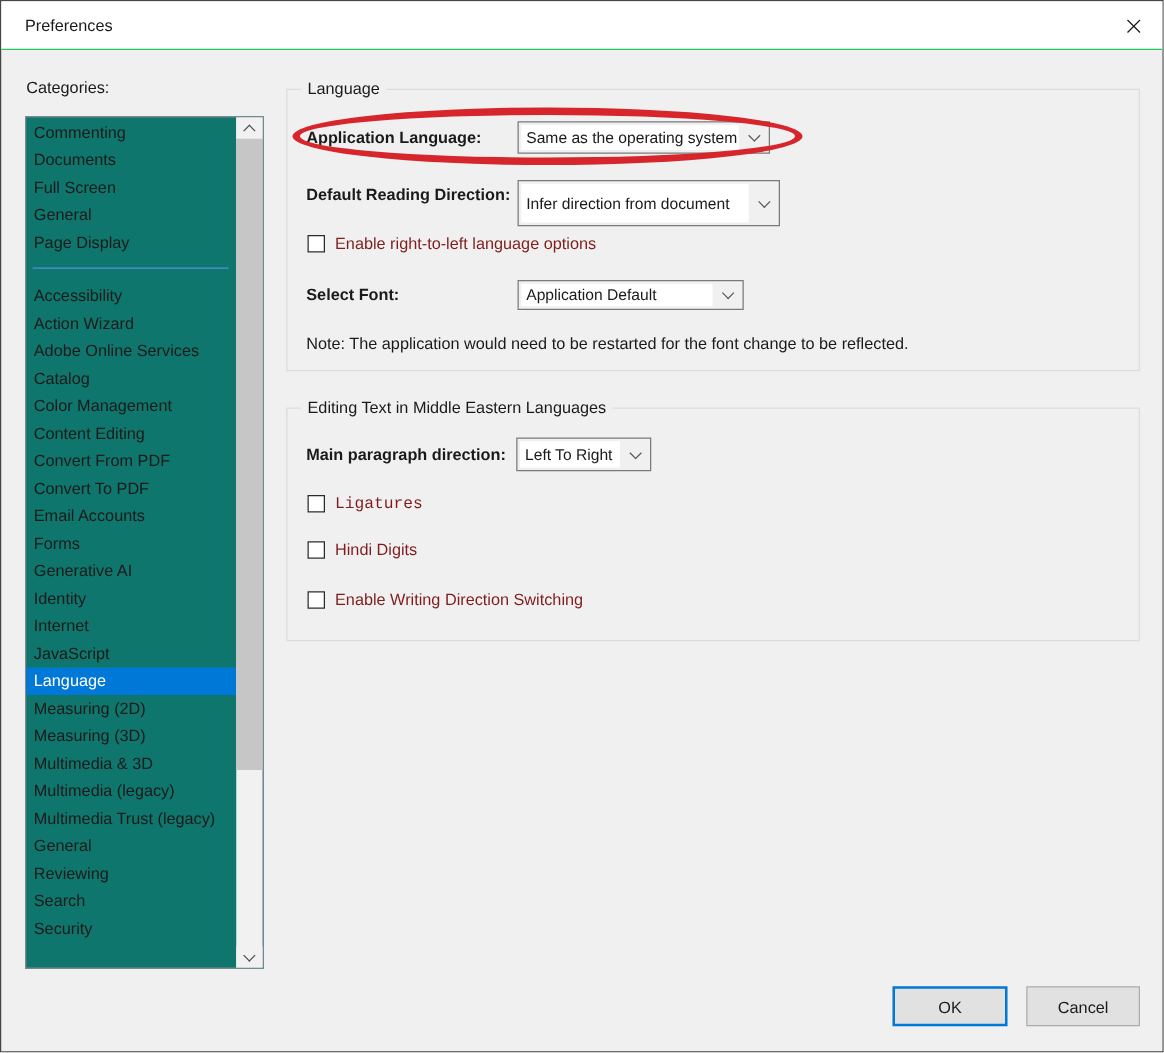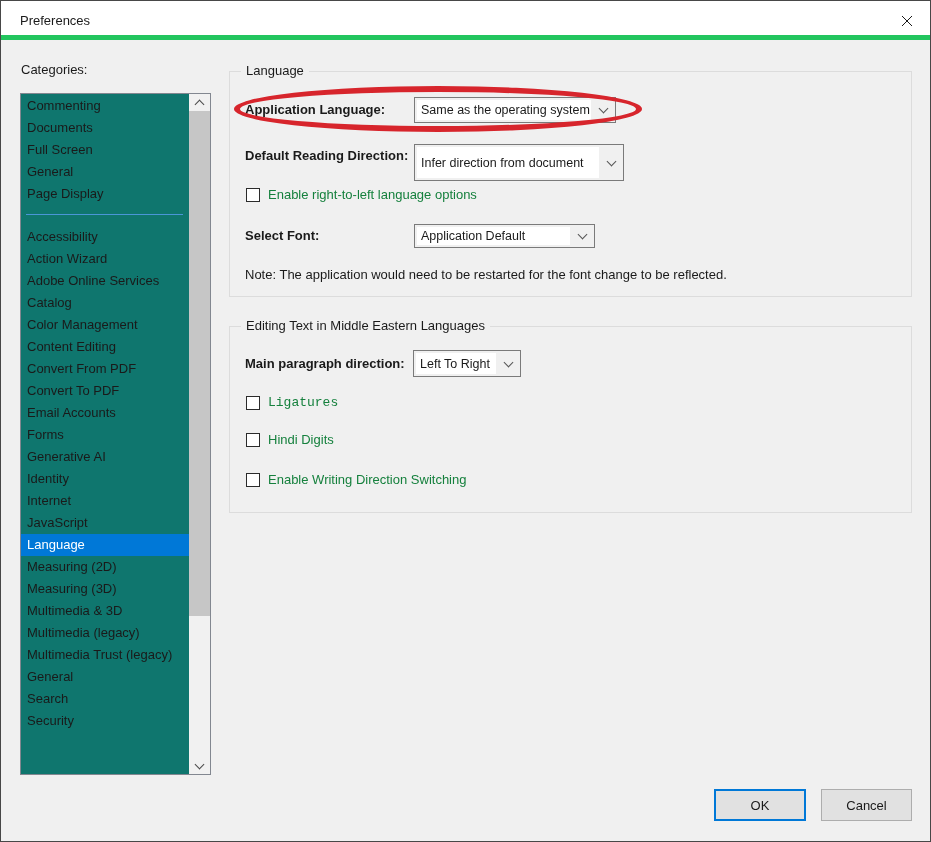--- a/index.html
+++ b/index.html
@@ -7,21 +7,21 @@
   body { font-family:"Liberation Sans", sans-serif; }
 
   .window {
     position:relative; width:931px; height:842px;
     background:#f0f0f0; border:1px solid #474747; overflow:hidden;
   }
 
   
   .titlebar {
     position:absolute; left:0; top:0; width:100%; height:39px;
-    background:#ffffff; border-bottom:5px solid #22c55e;
+    background:#ffffff; border-bottom:1px solid #22c55e;
   }
   .title-text {
     position:absolute; left:19px; top:0; height:39px; line-height:39px;
     font-size:13px; color:#1a1a1a;
   }
   .close-btn {
     position:absolute; right:0; top:0; width:46px; height:39px;
     display:flex; align-items:center; justify-content:center; cursor:pointer;
   }
 
@@ -98,21 +98,21 @@
     width:7px; height:7px; border:solid #555; border-width:0 1.3px 1.3px 0;
     transform:rotate(45deg); margin-top:-3px;
   }
 
   
   .checkrow { position:absolute; display:flex; align-items:center; }
   .checkbox {
     width:14px; height:14px; background:#ffffff; border:1px solid #2b2b2b;
     margin-right:8px; flex:0 0 auto; cursor:pointer;
   }
-  .checklabel { font-size:13px; color:#15803d; white-space:nowrap; }
+  .checklabel { font-size:13px; color:#7f1d1d; white-space:nowrap; }
 
   .note-text {
     position:absolute; left:15px; top:195px; font-size:13px; color:#1a1a1a; white-space:nowrap;text-align:center;
   }
 
   
   .annotation-ellipse {
     position:absolute; left:233px; top:85px; width:408px; height:46px;
     border:6px solid #d7252c; border-radius:50%; pointer-events:none; z-index:20;
   }
@@ -168,20 +168,21 @@
           <div class="list-item">Identity</div>
           <div class="list-item">Internet</div>
           <div class="list-item">JavaScript</div>
           <div class="list-item selected" style="background: rgb(0, 120, 215);">Language</div>
           <div class="list-item">Measuring (2D)</div>
           <div class="list-item">Measuring (3D)</div>
           <div class="list-item">Multimedia &amp; 3D</div>
           <div class="list-item">Multimedia (legacy)</div>
           <div class="list-item">Multimedia Trust (legacy)</div>
           <div class="list-item">General</div>
+          <div class="list-item">Reviewing</div>
           <div class="list-item">Search</div>
           <div class="list-item">Security</div>
         </div>
     </div>
     <div class="scrollbar">
       <div class="sb-btn sb-up">
         <span class="chev chev-up"></span>
       </div>
       <div class="sb-thumb"></div>
       <div class="sb-btn sb-down">

